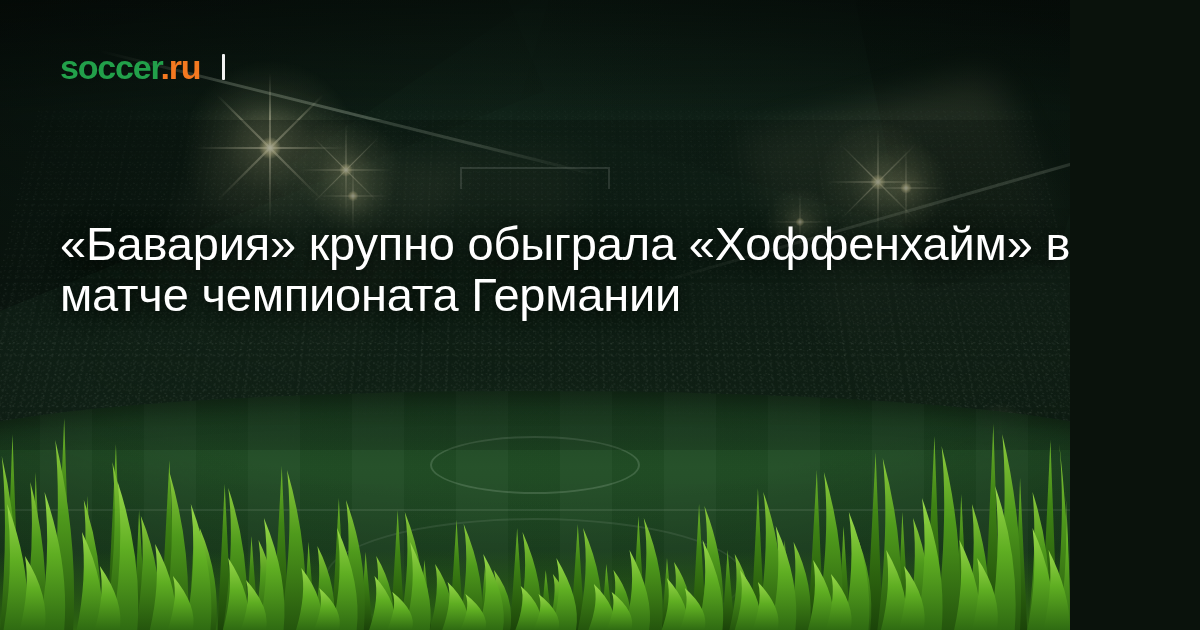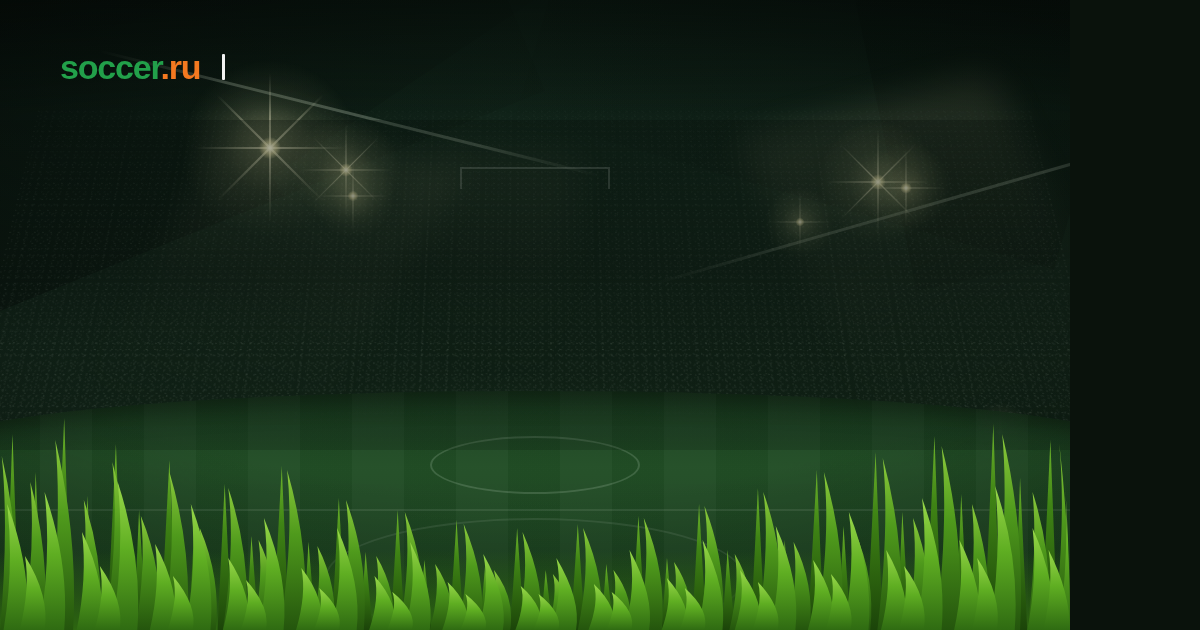--- a/index.html
+++ b/index.html
@@ -408,15 +408,16 @@
     </div>
   </div>
 
   <div class="content">
 
     <div class="header">
       <div class="logo"><span class="soccer">soccer</span><span class="ru">.ru</span></div>
       <span class="sep"></span>
     </div>
 
+    <h1 class="headline">«Бавария» крупно обыграла «Хоффенхайм» в матче чемпионата Германии</h1>
 
   </div>
 </div>
 
 </body></html>

